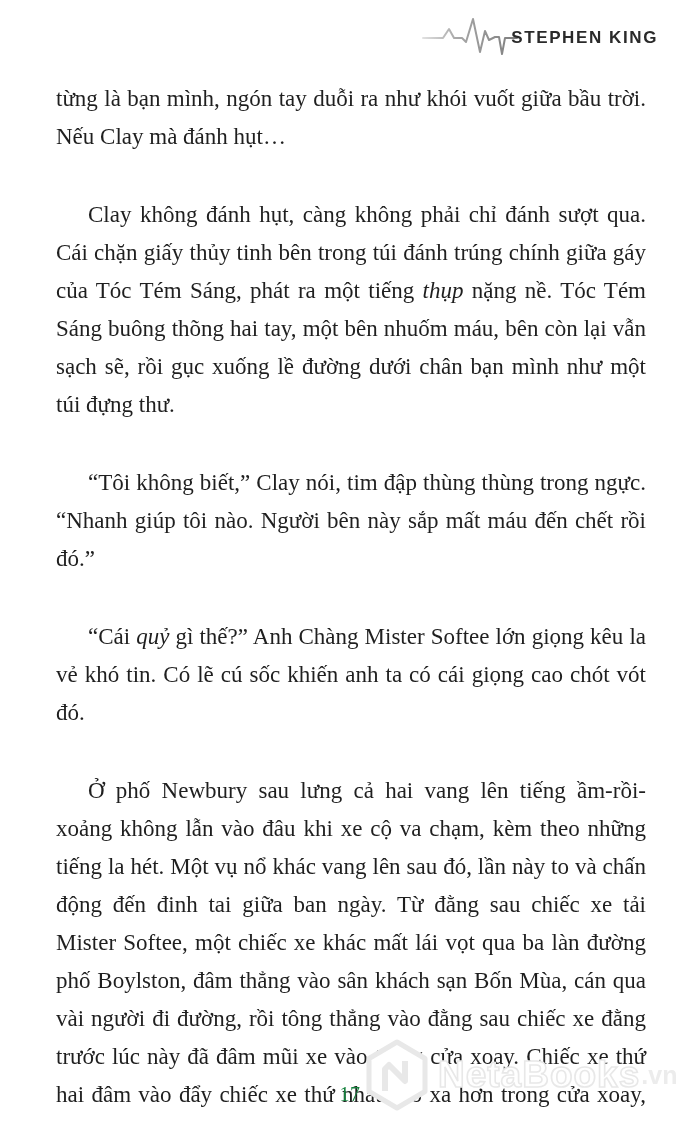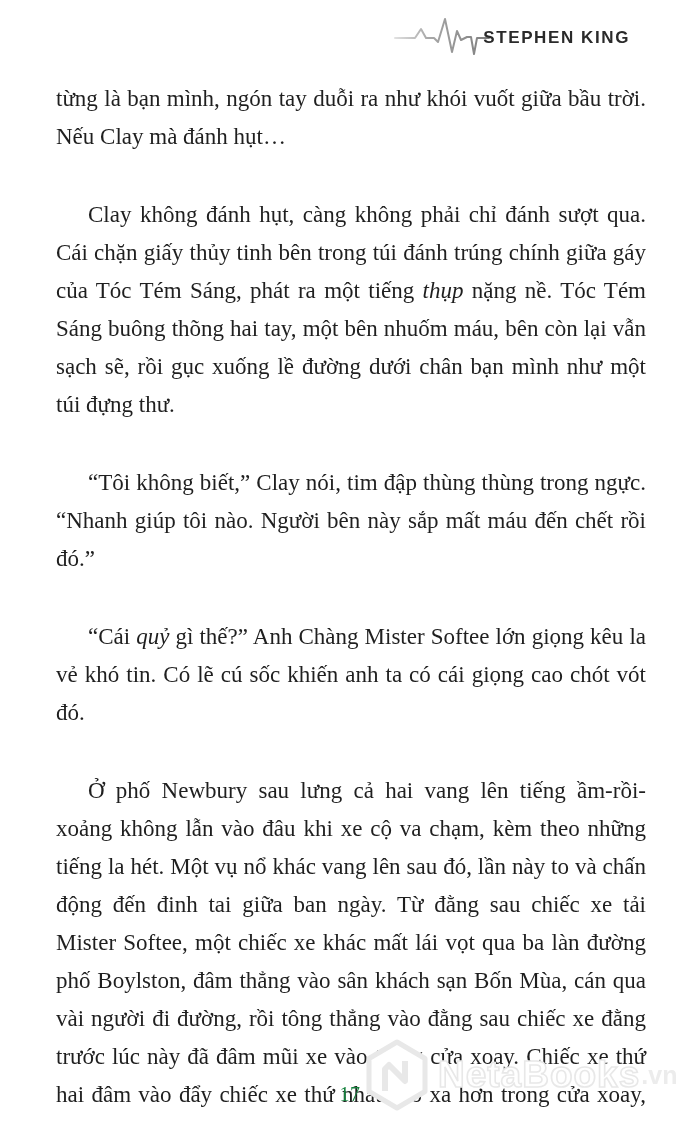--- a/index.html
+++ b/index.html
@@ -9,21 +9,21 @@
     height: 1121px;
     background: #ffffff;
     overflow: hidden;
     font-family: "Liberation Serif", serif;
   }
 
   
   .header {
     position: absolute;
     top: 14px;
-    right: 70px;
+    right: 42px;
     display: flex;
     align-items: center;
     height: 48px;
     text-align: center;
   }
   .ekg-svg { display: block; margin-right: -10px; }
   .author-name {
     font-family: "Liberation Sans", sans-serif;
     font-size: 17px;
     font-weight: 700;

